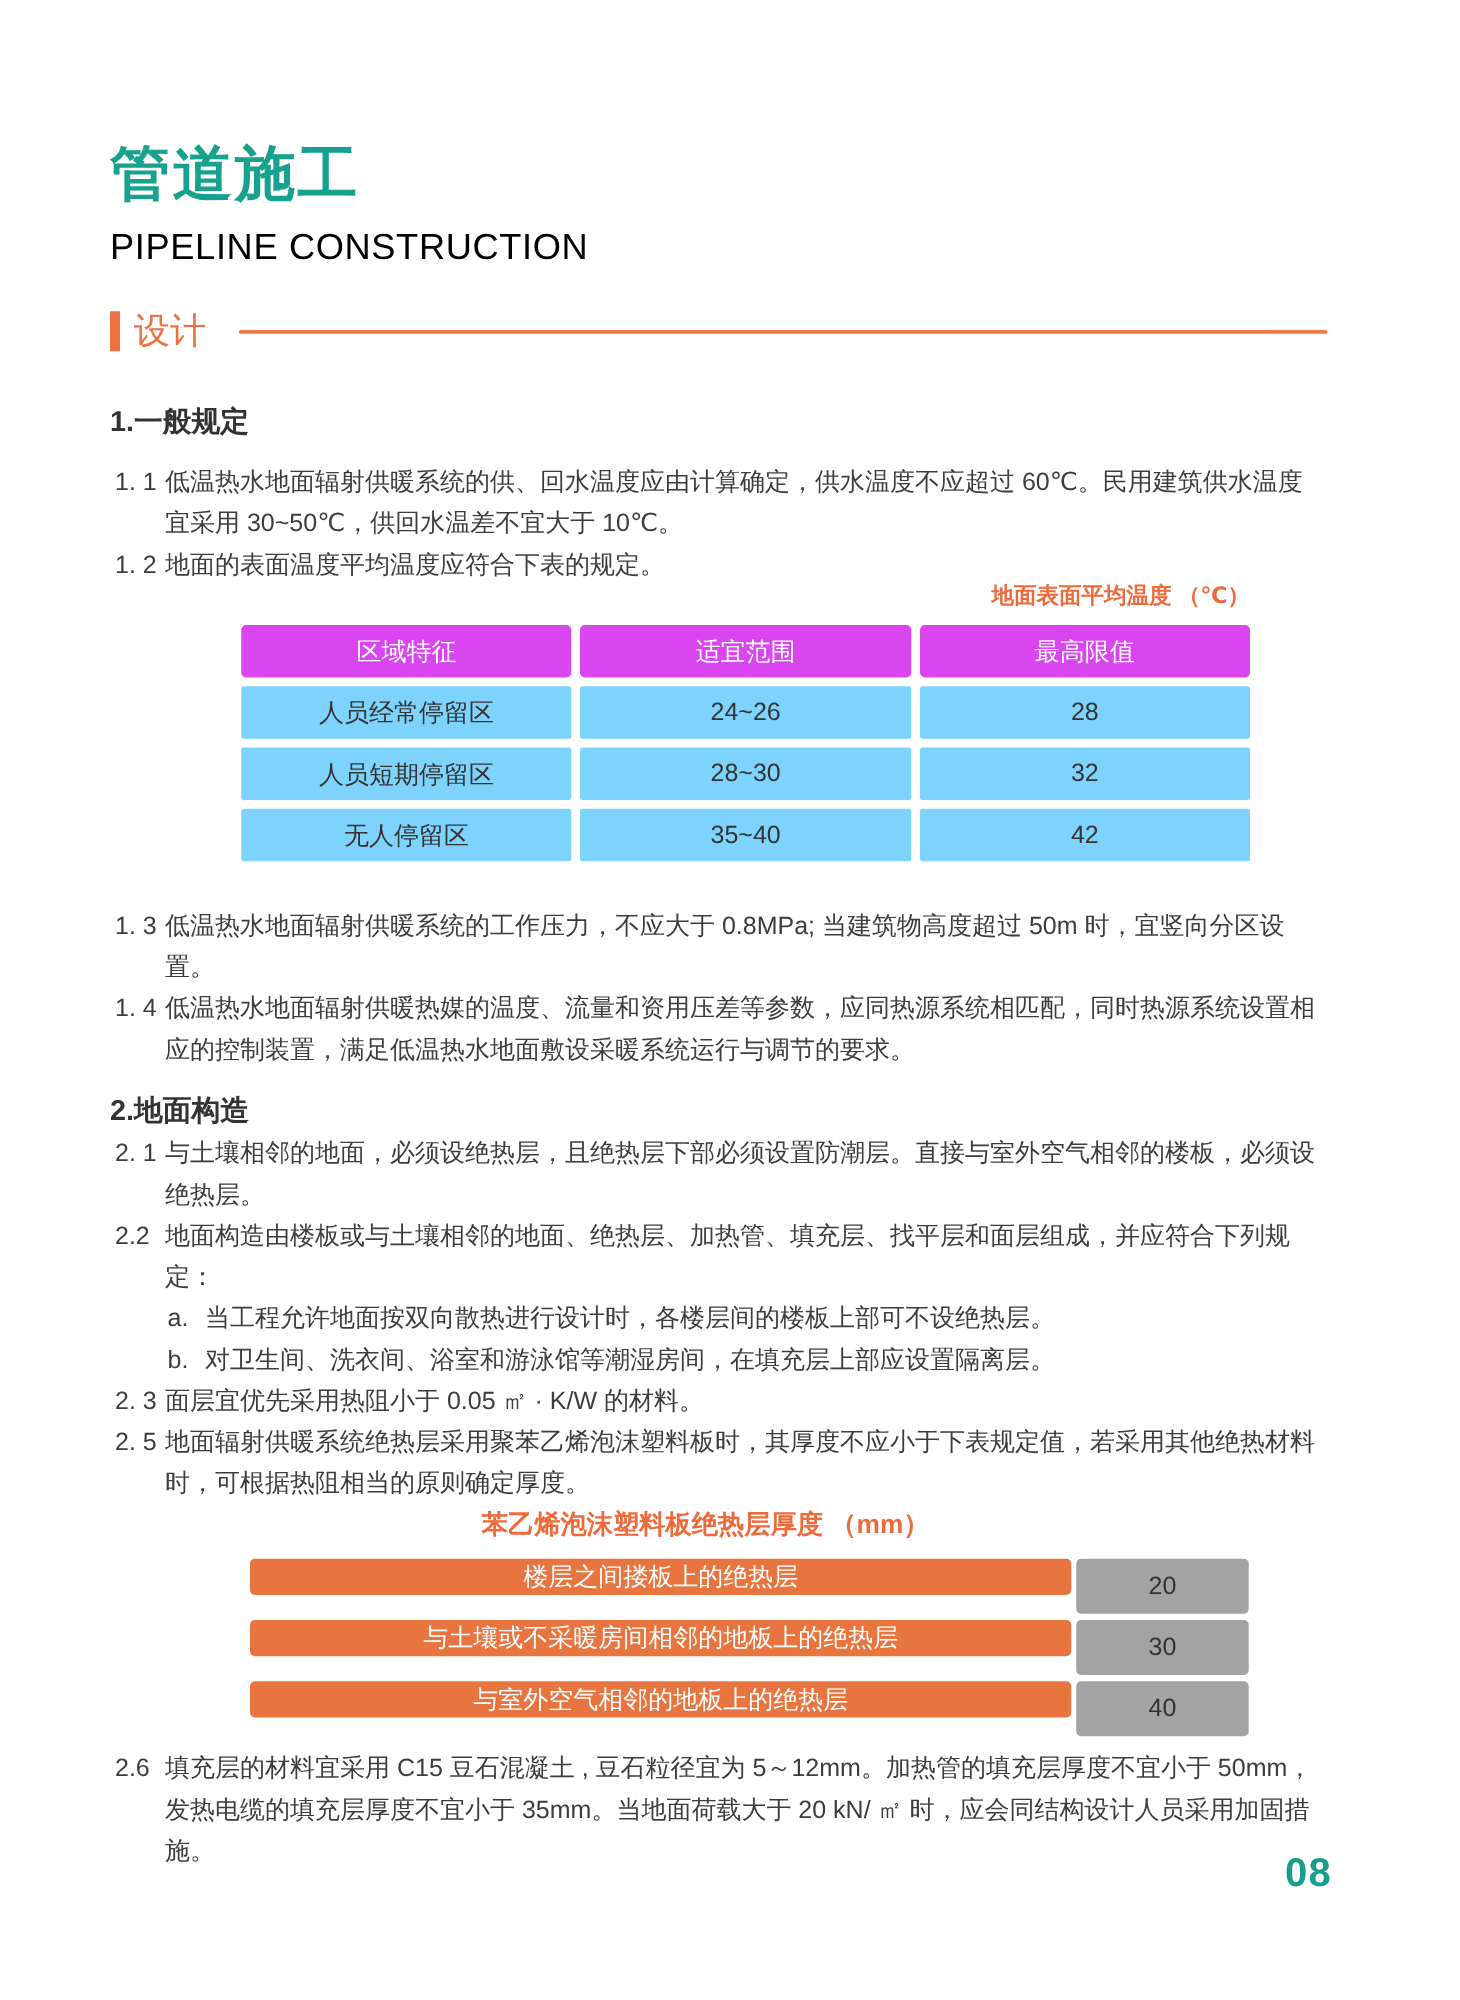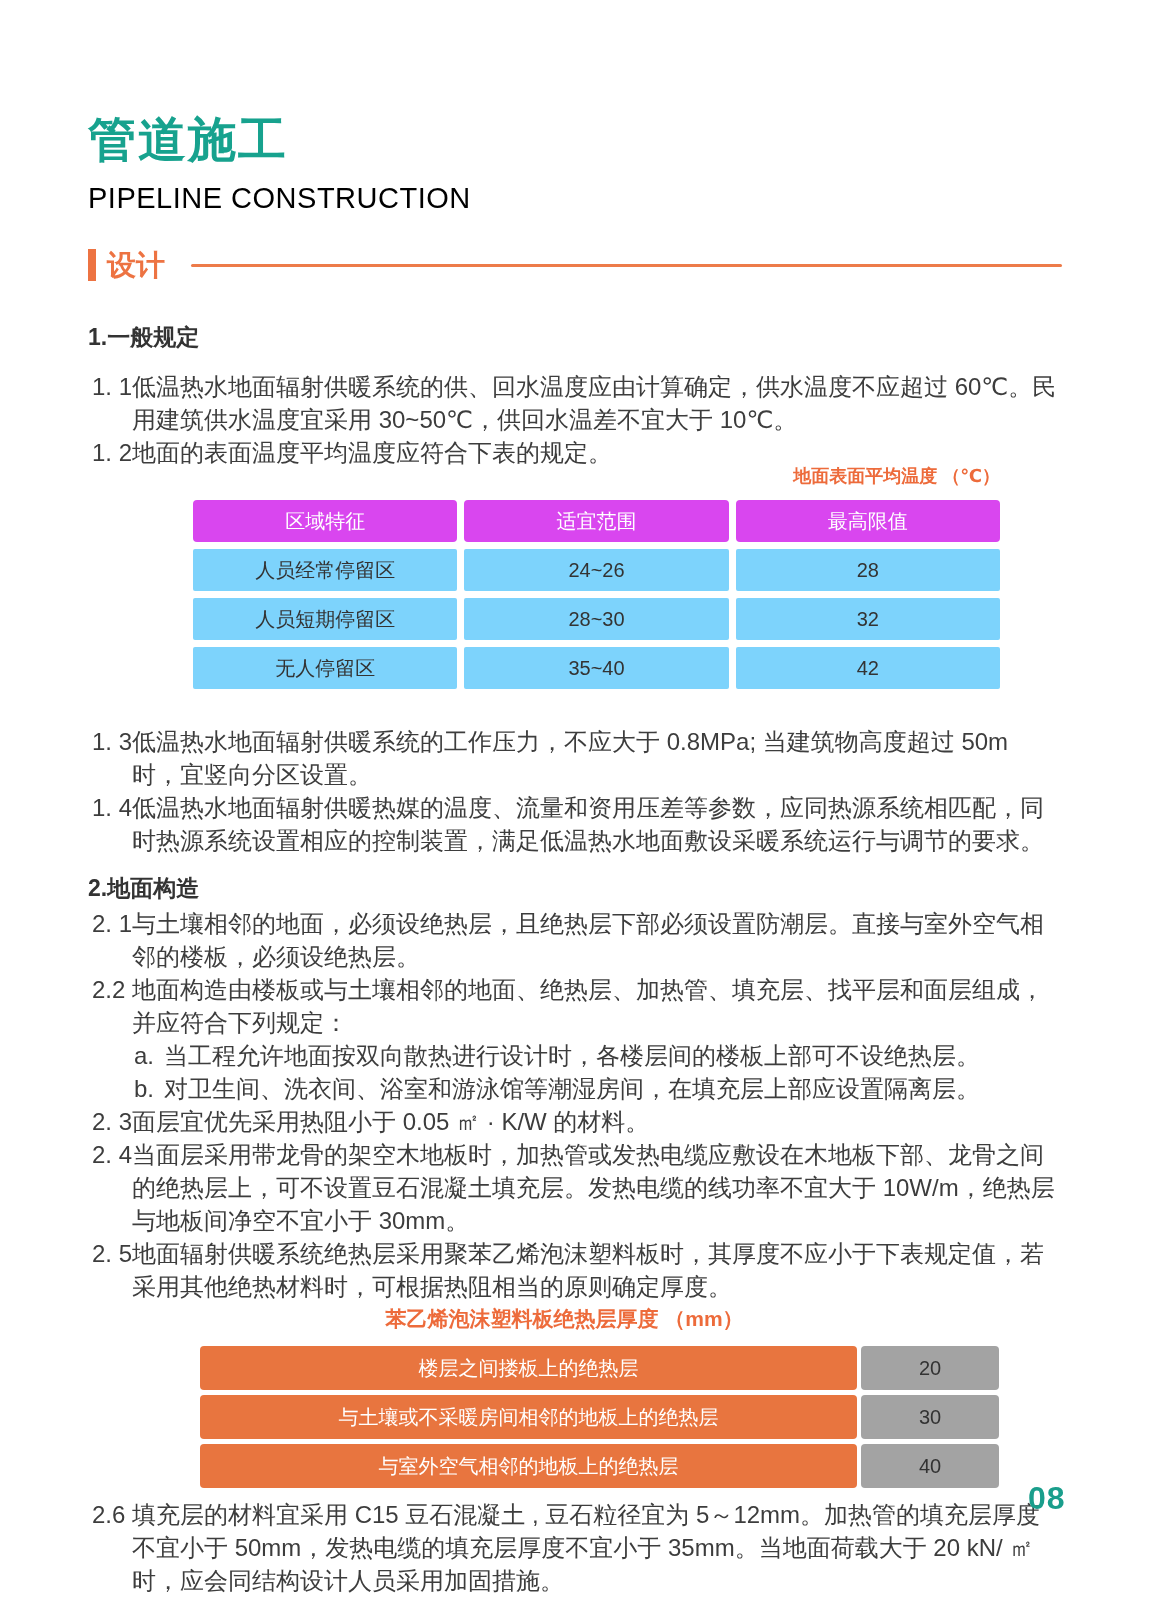--- a/index.html
+++ b/index.html
@@ -21,27 +21,27 @@
   }
   .title-en{
     margin-top:14px;
     font-size:29px;line-height:32px;font-weight:400;
     color:#000000;letter-spacing:0.5px;
   }
 
   
   .band{margin-top:34px;display:flex;align-items:center;height:34px;}
   .band-bar{width:8px;height:32px;background:#ed7342;flex:0 0 auto;}
-  .band-label{margin-left:11px;font-size:29px;line-height:34px;color:#ed7342;flex:0 0 auto;font-weight:bold;}
+  .band-label{margin-left:11px;font-size:29px;line-height:34px;color:#ed7342;flex:0 0 auto;}
   .band-line{flex:1 1 auto;height:3px;background:#ed7b49;margin-left:26px;border-radius:2px;}
 
   
   .h2{margin-top:40px;font-size:23px;line-height:30px;font-weight:bold;color:#333;}
   .paras{margin-top:18px;}
-  .para{position:relative;padding-left:44px;font-size:24px;line-height:33px;margin:0;}
+  .para{position:relative;padding-left:44px;font-size:20px;line-height:33px;margin:0;}
   .para .num{position:absolute;left:4px;top:0;}
   .para.sub{padding-left:76px;}
   .para.sub .num{left:46px;}
 
   
   .t1wrap{width:807px;margin-left:105px;margin-top:-6px;}
   .t1caption{
     text-align:right;
     font-size:18px;line-height:27px;font-weight:bold;color:#ed6b3b;
   }
@@ -70,21 +70,21 @@
   
   .t2wrap{width:799px;margin-left:112px;margin-top:2px;}
   .t2caption{
     text-align:center;padding-right:70px;
     font-size:21px;line-height:27px;font-weight:bold;color:#ed6b3b;
   }
   .t2grid{margin-top:14px;display:flex;flex-direction:column;gap:5px;}
   .t2row{display:flex;gap:4px;}
   .t2label{
     flex:0 0 657px;background:#e8753f;color:#ffffff;
-    height:44px;border-radius:4px;
+    height:29px;border-radius:4px;
     display:flex;align-items:center;justify-content:center;
     font-size:20px;
   }
   .t2value{
     flex:1 1 auto;background:#a3a3a3;color:#333;
     height:44px;border-radius:4px;
     display:flex;align-items:center;justify-content:center;
     font-size:20px;
   }
 
@@ -171,24 +171,20 @@
         <span class="num">a.</span>
         <span>当工程允许地面按双向散热进行设计时，各楼层间的楼板上部可不设绝热层。</span>
       </p>
       <p class="para sub">
         <span class="num">b.</span>
         <span>对卫生间、洗衣间、浴室和游泳馆等潮湿房间，在填充层上部应设置隔离层。</span>
       </p>
       <p class="para">
         <span class="num">2. 3</span>
         <span>面层宜优先采用热阻小于 0.05 ㎡ · K/W 的材料。</span>
-      </p>
-      <p class="para">
-        <span class="num">2. 4</span>
-        <span>当面层采用带龙骨的架空木地板时，加热管或发热电缆应敷设在木地板下部、龙骨之间的绝热层上，可不设置豆石混凝土填充层。发热电缆的线功率不宜大于 10W/m，绝热层与地板间净空不宜小于 30mm。</span>
       </p>
       <p class="para">
         <span class="num">2. 5</span>
         <span>地面辐射供暖系统绝热层采用聚苯乙烯泡沫塑料板时，其厚度不应小于下表规定值，若采用其他绝热材料时，可根据热阻相当的原则确定厚度。</span>
       </p>
     </div>
 
     <div class="t2wrap">
       <div class="t2caption">苯乙烯泡沫塑料板绝热层厚度 （mm）</div>
       <div class="t2grid">

